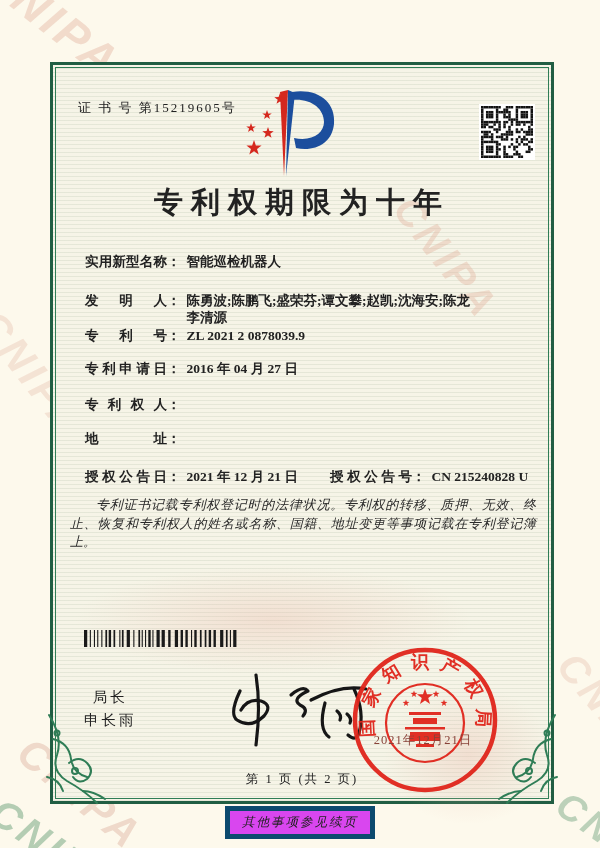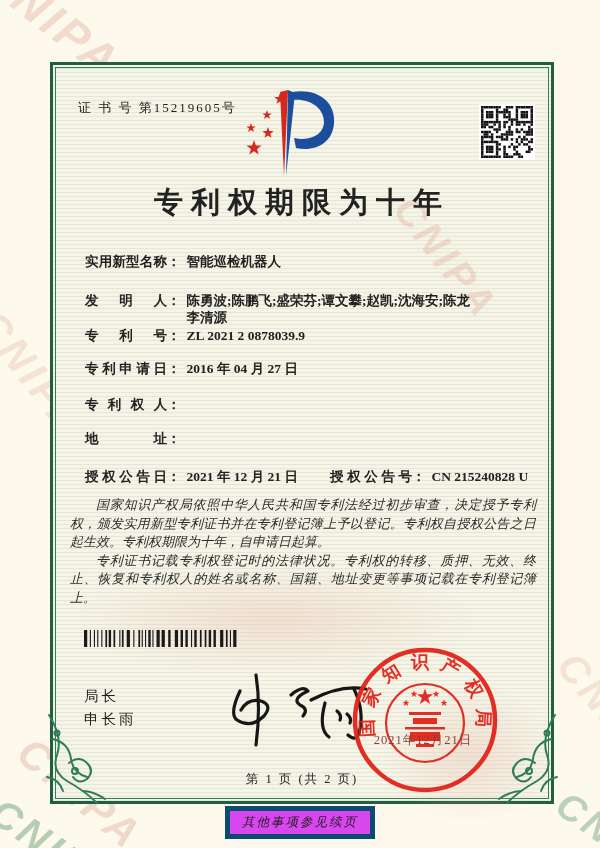--- a/index.html
+++ b/index.html
@@ -32,21 +32,21 @@
   .row{position:absolute;left:32px;width:448px;font-size:13.5px;z-index:3;display:flex;align-items:flex-start;font-weight:bold;}
   .flabel{display:inline-block;width:82px;text-align:justify;text-align-last:justify;flex:none;}
   .colon{flex:none;margin-right:6px;}
   .fvalue{white-space:pre-line;line-height:17px;max-width:352px;}
   .pair2{position:absolute;left:245px;top:0;display:flex;}
   .paras{position:absolute;left:17px;top:431px;width:466px;z-index:3;
     font-size:13px;line-height:18.5px;text-align:justify;font-style:italic;color:#2a2a2a;}
   .paras p{margin:0;text-indent:2em;}
   .barcode{position:absolute;left:30px;top:565px;z-index:3;}
   .director{position:absolute;left:31px;top:621px;z-index:3;
-    font-family:Liberation Mono, monospace;font-size:14.5px;letter-spacing:3px;line-height:23px;}
+    font-family:Liberation Sans, sans-serif;font-size:14.5px;letter-spacing:3px;line-height:23px;text-align:center;}
   .signature{position:absolute;left:112px;top:598px;z-index:4;}
   .seal{position:absolute;left:297px;top:580px;z-index:5;opacity:0.95;}
   .page-info{position:absolute;left:0;top:706px;width:100%;text-align:center;font-size:12.5px;letter-spacing:2px;z-index:3;}
   .flourish{position:absolute;z-index:4;}
   .footer-note{
     position:absolute;left:50%;top:806px;transform:translateX(-50%);
     border:5px solid #0c4a6e;background:#d946ef;padding:3px 12px;
     font-size:12.5px;letter-spacing:2px;z-index:3;font-style:italic;
   }
   .seal-ring{fill:none;stroke:#e0251b;stroke-width:4.5px;}
@@ -355,21 +355,20 @@
       <span class="colon">：</span>
     <span class="fvalue">2021 年 12 月 21 日</span>
     <span class="pair2">
       <span class="flabel">授权公告号</span>
         <span class="colon">：</span>
       <span class="fvalue">CN 215240828 U</span>
     </span>
   </div>
 
   <div class="paras">
-    <p>国家知识产权局依照中华人民共和国专利法经过初步审查，决定授予专利权，颁发实用新型专利证书并在专利登记簿上予以登记。专利权自授权公告之日起生效。专利权期限为十年，自申请日起算。</p>
     <p>专利证书记载专利权登记时的法律状况。专利权的转移、质押、无效、终止、恢复和专利权人的姓名或名称、国籍、地址变更等事项记载在专利登记簿上。</p>
   </div>
 
   <svg id="barcode" class="barcode" width="154" height="17" viewBox="0 0 154 17">
       <rect x="1.00" y="0" width="3.23" height="17" fill="#1a1a1a"></rect>
       <rect x="6.80" y="0" width="1.10" height="17" fill="#1a1a1a"></rect>
       <rect x="10.90" y="0" width="1.10" height="17" fill="#1a1a1a"></rect>
       <rect x="14.20" y="0" width="1.10" height="17" fill="#1a1a1a"></rect>
       <rect x="18.30" y="0" width="1.10" height="17" fill="#1a1a1a"></rect>
       <rect x="22.40" y="0" width="1.70" height="17" fill="#1a1a1a"></rect>

